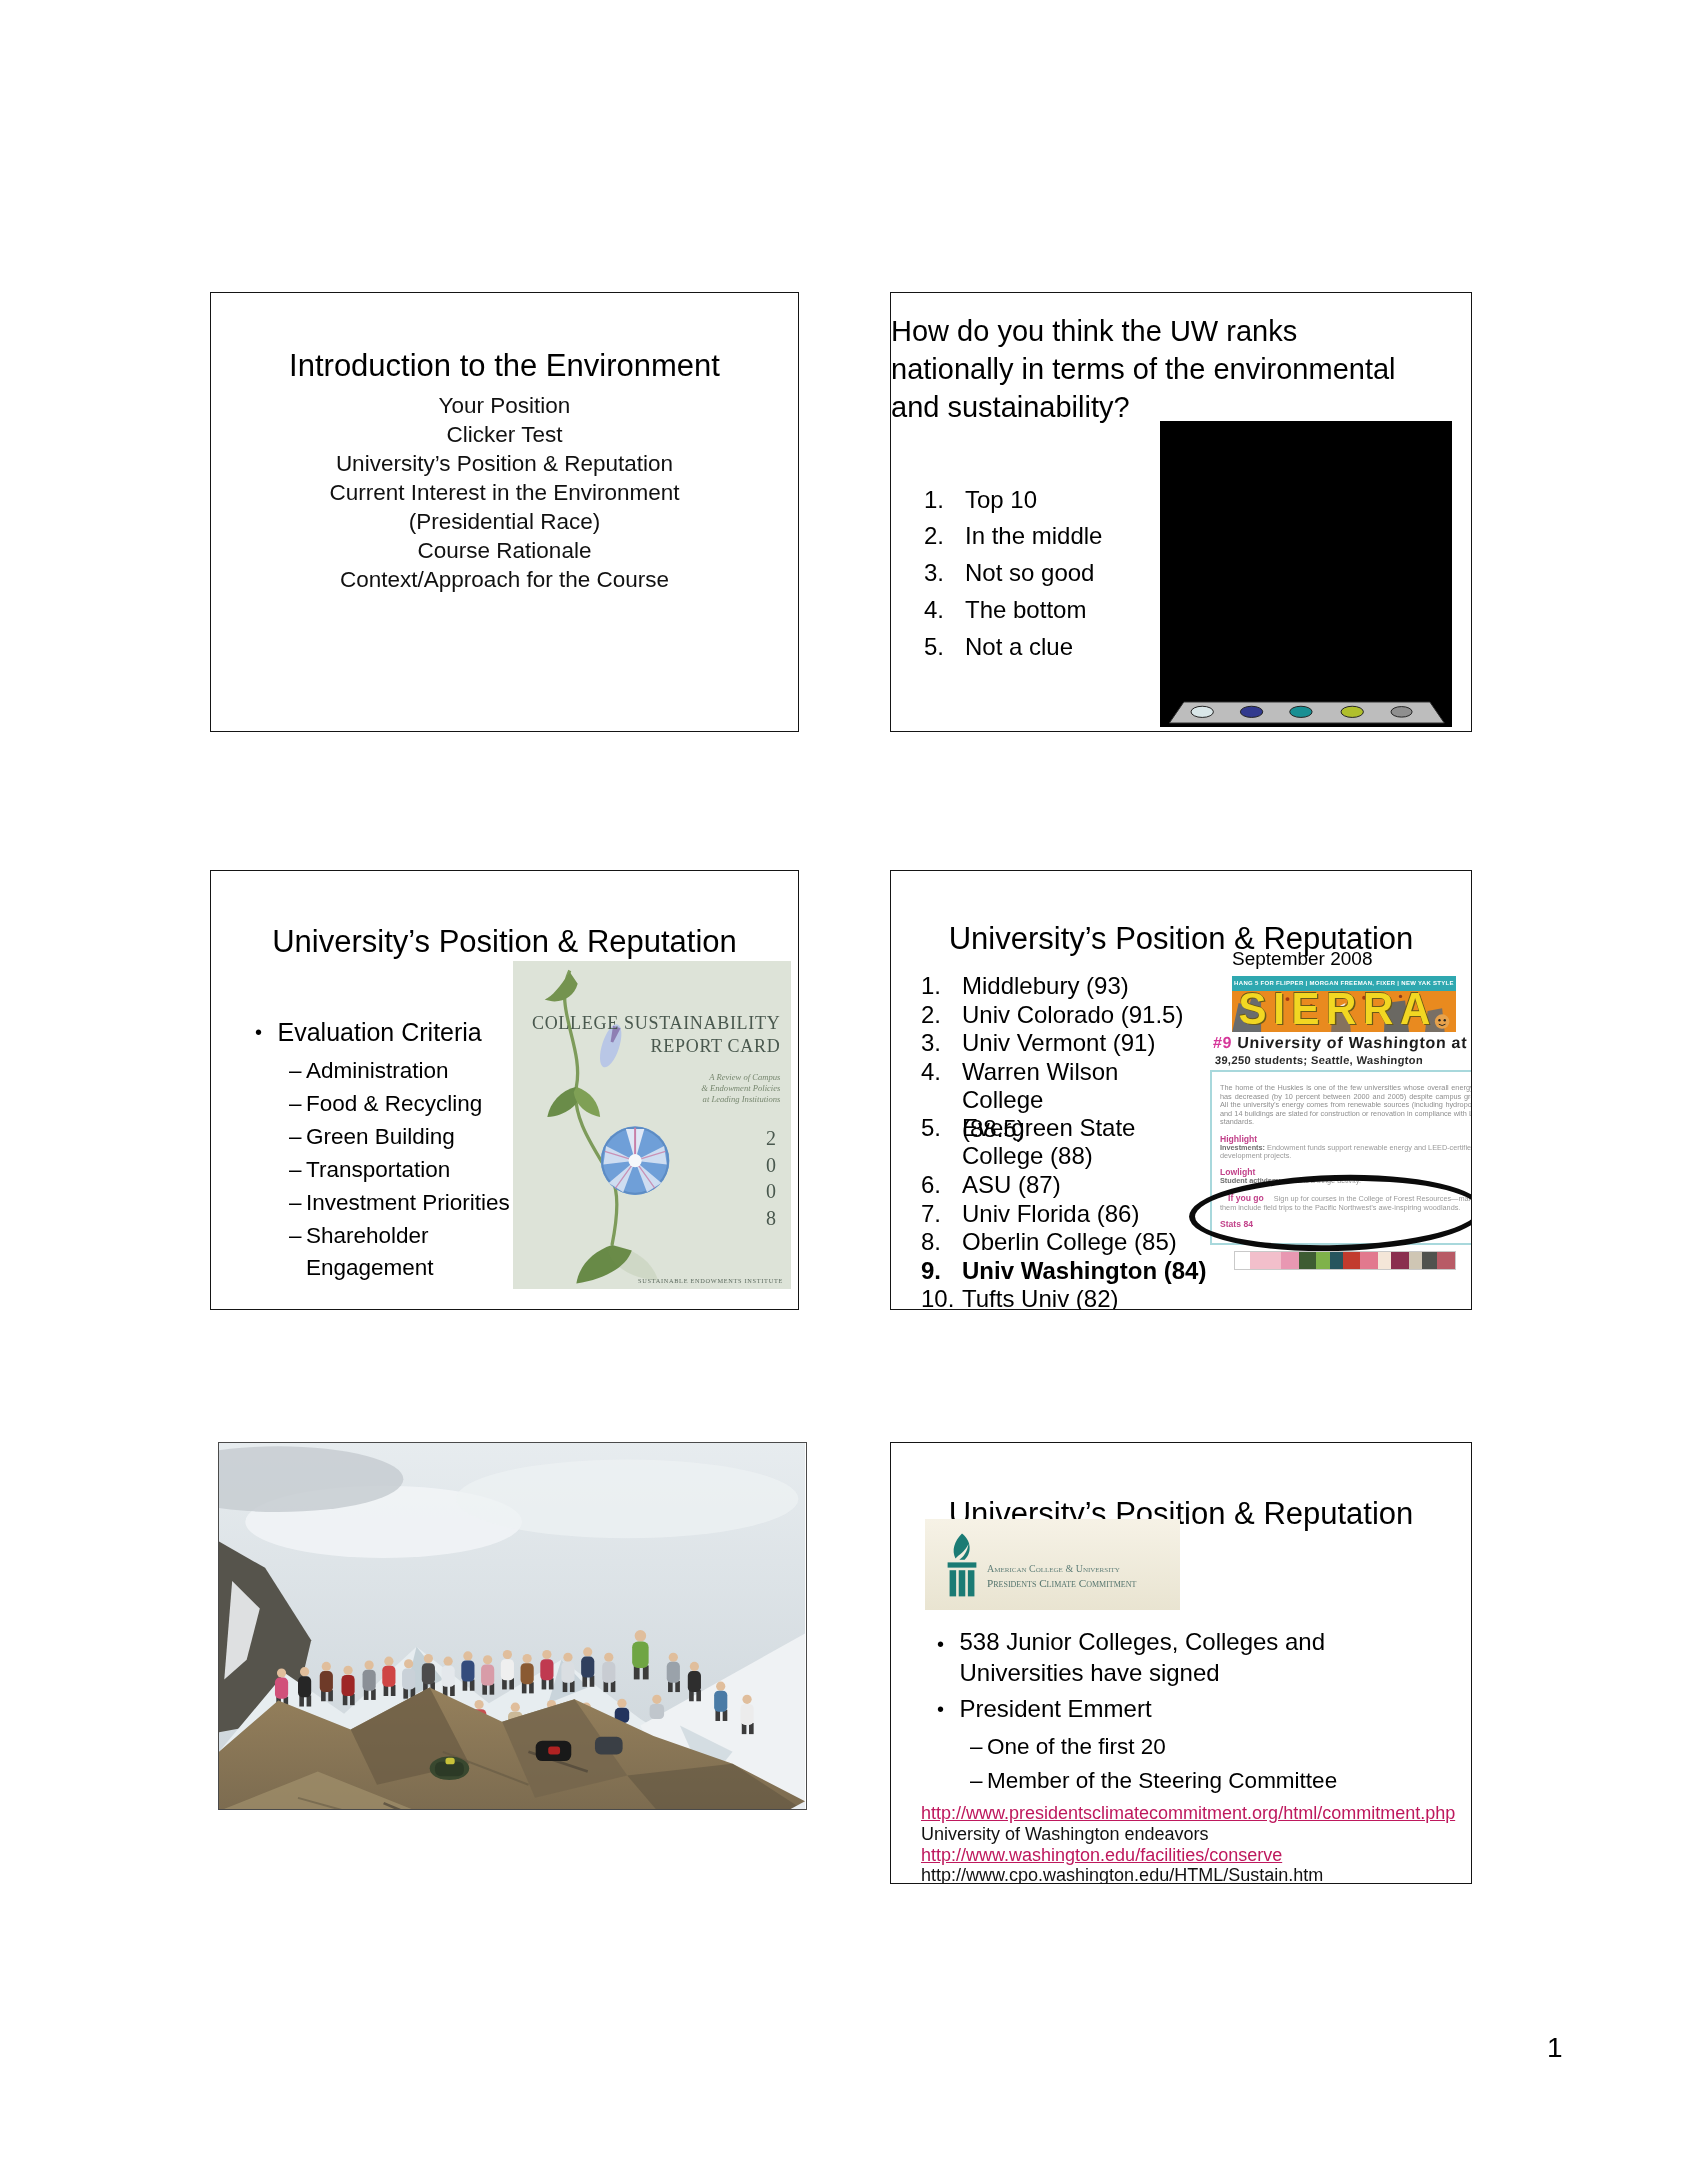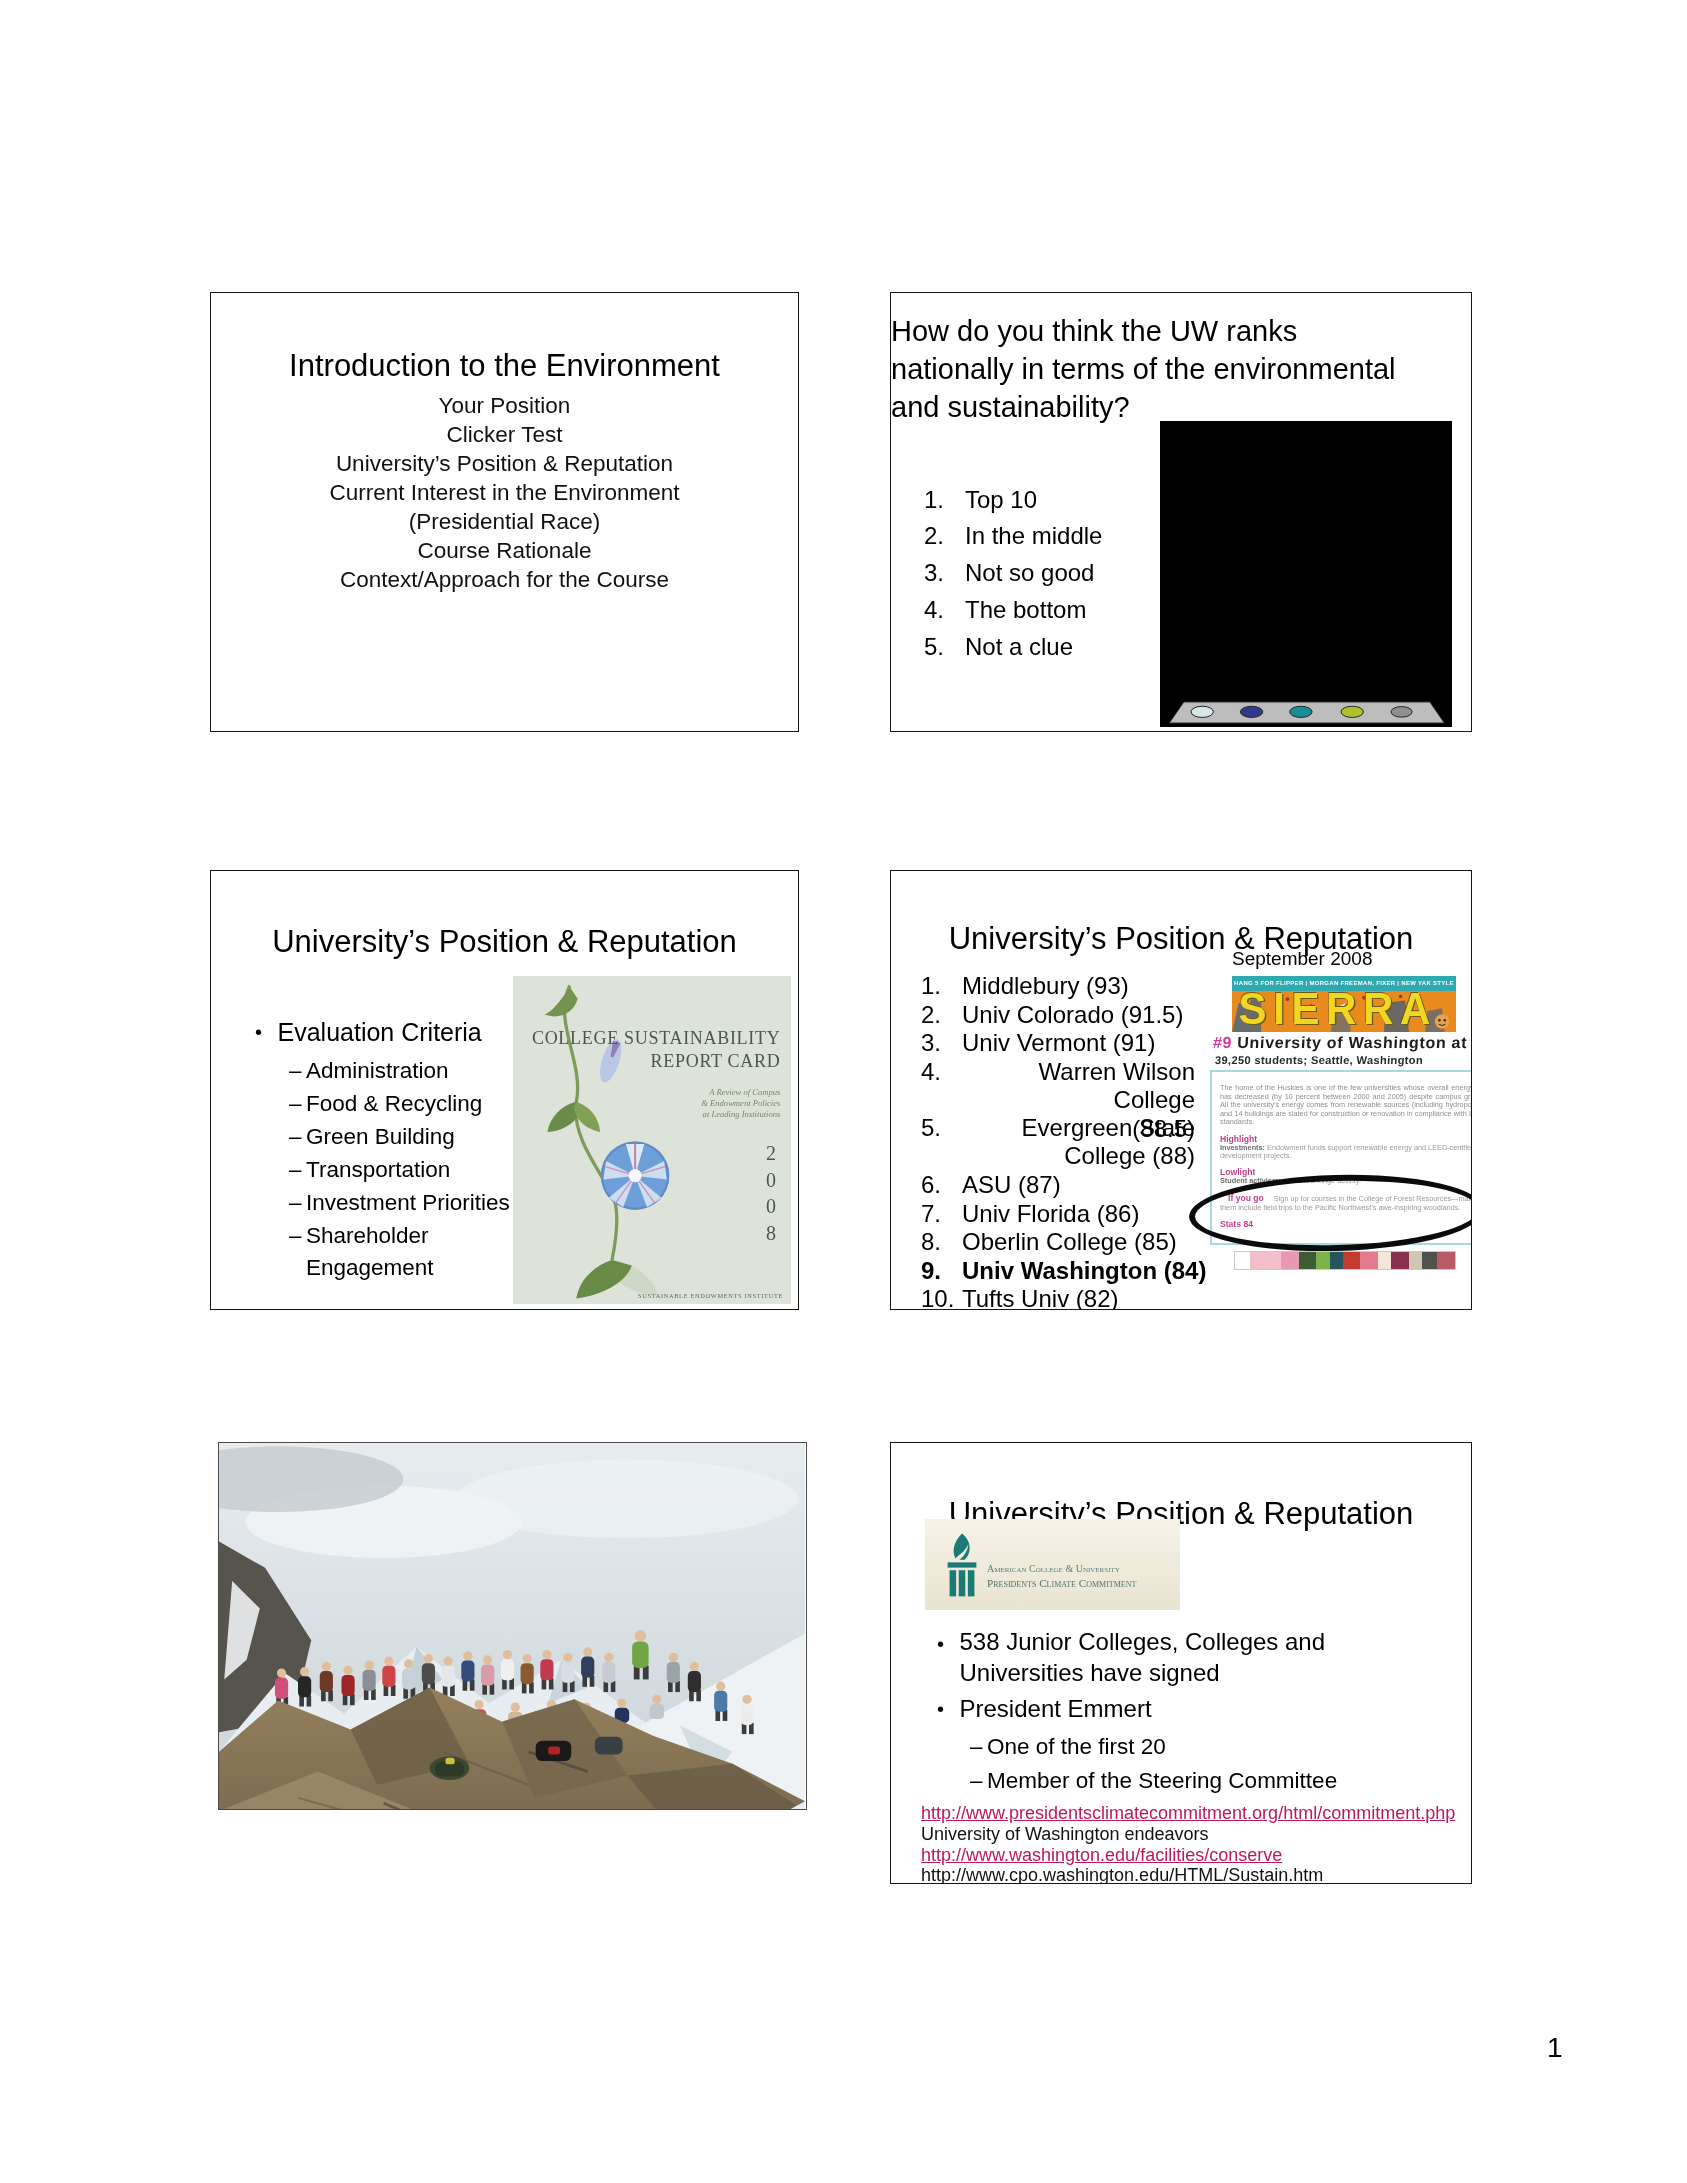--- a/index.html
+++ b/index.html
@@ -7,21 +7,21 @@
         font-family:"Liberation Sans",sans-serif;color:#000;}
   .slide{position:absolute;background:#fff;border:1.3px solid #151515;box-sizing:border-box;overflow:hidden;}
   .abs{position:absolute;}
   .t1{position:absolute;left:0;right:0;text-align:center;font-size:31px;letter-spacing:0;
       font-weight:400;color:#000;white-space:nowrap;}
   
   .centerlist{position:absolute;left:0;right:0;text-align:center;font-size:22.5px;line-height:29px;color:#111;}
   
   .nrow{position:absolute;display:flex;font-size:24px;line-height:28.4px;color:#000;}
   .nrow .num{flex:0 0 41px;}
-  .nrow .txt{white-space:pre-line;text-align:right;}
+  .nrow .txt{white-space:pre-line;}
   .bold{font-weight:700;}
   
   #clickerBox{position:absolute;background:#000;}
   
   .bullrow{position:absolute;display:flex;font-size:25px;}
   .bullrow .mark{flex:0 0 22.5px;font-size:20px;padding-top:2.6px;}
   .subrow{position:absolute;display:flex;font-size:22.5px;line-height:32px;}
   .subrow .mark{flex:0 0 17px;}
   .subrow .txt{white-space:pre-line;}
   
@@ -141,21 +141,21 @@
     <div class="subrow" style="left:78px;top:316px;">
         <span class="mark">–</span>
         <span class="txt">Investment Priorities</span>
       </div>
     <div class="subrow" style="left:78px;top:349px;">
         <span class="mark">–</span>
         <span class="txt">Shareholder
 Engagement</span>
       </div>
 
-    <div id="rc" style="left:302px;top:105px;width:278px;height:328px;">
+    <div id="rc" style="left:302px;top:90px;width:278px;height:328px;">
       <svg class="abs" style="left:0;top:0;" width="198" height="328" viewBox="0 0 300 496">
         <path d="M86 14 C 60 70, 108 130, 96 190 C 88 240, 128 290, 150 330 C 162 352, 158 390, 150 430" fill="none" stroke="#7d9b5a" stroke-width="5"></path>
         <path d="M86 16 C 70 40, 60 52, 48 58 C 70 66, 92 56, 98 34 Z" fill="#74934f"></path>
         <path d="M96 190 C 72 196, 56 214, 52 236 C 80 234, 100 218, 104 198 Z" fill="#6a8c49"></path>
         <path d="M96 190 C 118 198, 130 214, 132 236 C 106 230, 94 214, 92 198 Z" fill="#7fa055"></path>
         <path d="M150 430 C 120 440, 100 462, 96 488 C 140 482, 172 462, 180 438 Z" fill="#688a47"></path>
         <path d="M150 430 C 186 436, 212 456, 220 484 C 176 480, 150 460, 144 440 Z" fill="#75985022"></path>
         <g transform="translate(148,128) rotate(18)">
           <ellipse cx="0" cy="0" rx="13" ry="34" fill="#b9c7e6"></ellipse>
           <path d="M-6 -30 L 6 -30 L 2 -6 L -2 -6 Z" fill="#8e7fb4"></path>

